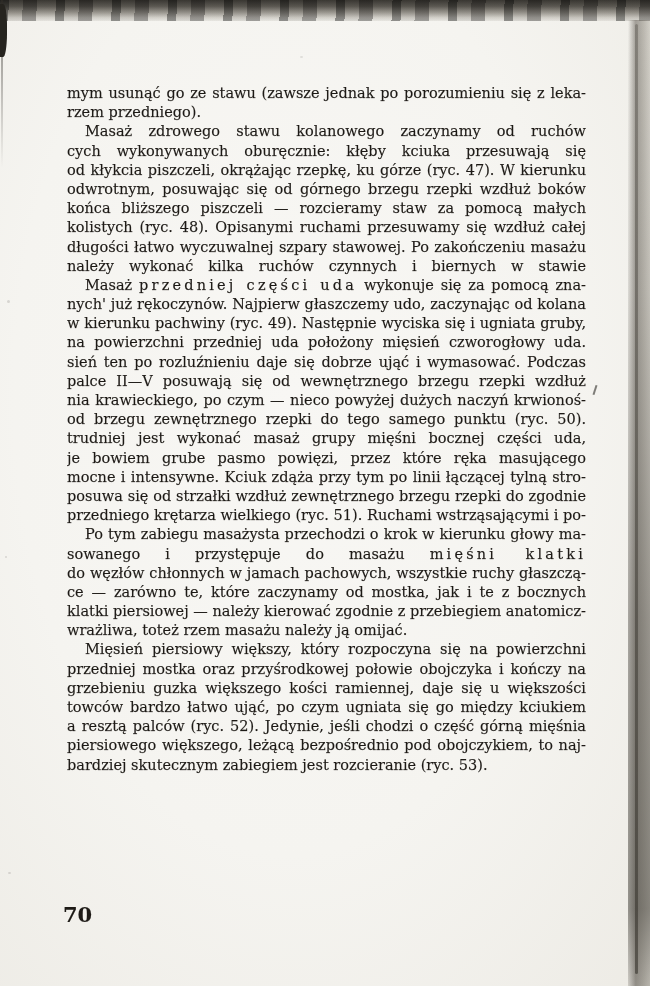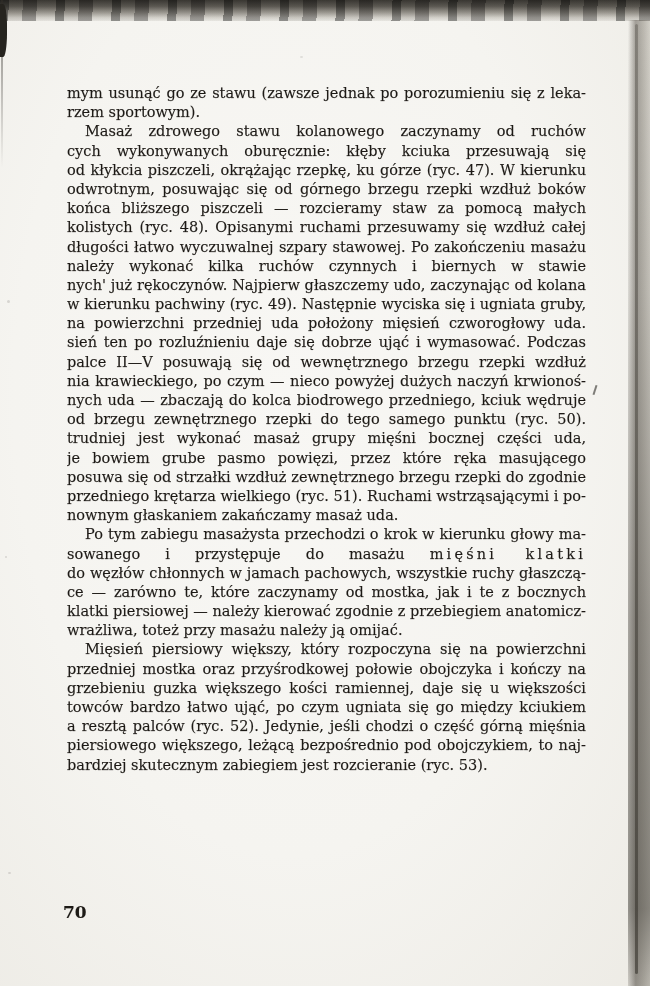--- a/index.html
+++ b/index.html
@@ -66,21 +66,21 @@
   }
   .line {
     text-align: justify; text-align-last: justify;
     height: 19.2px; overflow: hidden;
   }
   .line.last { text-align-last: left; }
   .line.indent { text-indent: 18px; }
   .spaced { letter-spacing: 0.22em; }
   .page-number {
     position: absolute; left: 63px; top: 902px;
-    font-size: 17px; font-weight: bold; color: #1d1a16;
+    font-size: 21px; font-weight: bold; color: #1d1a16;
     -webkit-text-stroke: 0.2px rgba(29,26,22,0.5);
   }
 </style>
 </head>
 <body>
 
 <div class="page">
   <div class="artifact-top-strip"></div>
   <div class="artifact-left-line"></div>
   <div class="artifact-left-blotch"></div>
@@ -88,54 +88,54 @@
   <div class="artifact-right-line"></div>
   <div class="artifact-slash"></div>
   <div class="speck s1"></div>
   <div class="speck s2"></div>
   <div class="speck s3"></div>
   <div class="speck s4"></div>
 
   <div class="text-block">
       <div class="para">
         <div class="line"><span>mym usunąć go ze stawu (zawsze jednak po porozumieniu się z leka-</span></div>
-        <div class="line last"><span>rzem sportowym).</span></div>
+        <div class="line last"><span>rzem przedniego).</span></div>
       </div>
       <div class="para">
         <div class="line indent"><span>Masaż zdrowego stawu kolanowego zaczynamy od ruchów głaszczą-</span></div>
         <div class="line"><span>cych wykonywanych oburęcznie: kłęby kciuka przesuwają się wówczas</span></div>
         <div class="line"><span>od kłykcia piszczeli, okrążając rzepkę, ku górze (ryc. 47). W kierunku</span></div>
         <div class="line"><span>odwrotnym, posuwając się od górnego brzegu rzepki wzdłuż boków do</span></div>
         <div class="line"><span>końca bliższego piszczeli — rozcieramy staw za pomocą małych ruchów</span></div>
         <div class="line"><span>kolistych (ryc. 48). Opisanymi ruchami przesuwamy się wzdłuż całej</span></div>
         <div class="line"><span>długości łatwo wyczuwalnej szpary stawowej. Po zakończeniu masażu</span></div>
         <div class="line last"><span>należy wykonać kilka ruchów czynnych i biernych w stawie kolanowym.</span></div>
       </div>
       <div class="para">
+        <div class="line indent"><span>Masaż </span><span class="spaced">przedniej części uda</span><span> wykonuje się za pomocą zna-</span></div>
         <div class="line"><span>nych' już rękoczynów. Najpierw głaszczemy udo, zaczynając od kolana</span></div>
         <div class="line"><span>w kierunku pachwiny (ryc. 49). Następnie wyciska się i ugniata gruby,</span></div>
         <div class="line"><span>na powierzchni przedniej uda położony mięsień czworogłowy uda. Mię-</span></div>
         <div class="line"><span>sień ten po rozluźnieniu daje się dobrze ująć i wymasować. Podczas gdy</span></div>
         <div class="line"><span>palce II—V posuwają się od wewnętrznego brzegu rzepki wzdłuż mięś-</span></div>
         <div class="line"><span>nia krawieckiego, po czym — nieco powyżej dużych naczyń krwionoś-</span></div>
-        <div class="line"><span>nych uda — zbaczają do kolca biodrowego przedniego, kciuk wędruje</span></div>
         <div class="line"><span>od brzegu zewnętrznego rzepki do tego samego punktu (ryc. 50). Nieco</span></div>
         <div class="line"><span>trudniej jest wykonać masaż grupy mięśni bocznej części uda, pokrywa</span></div>
         <div class="line"><span>je bowiem grube pasmo powięzi, przez które ręka masującego przeciska</span></div>
+        <div class="line"><span>mocne i intensywne. Kciuk zdąża przy tym po linii łączącej tylną stro-</span></div>
         <div class="line"><span>posuwa się od strzałki wzdłuż zewnętrznego brzegu rzepki do zgodnie</span></div>
         <div class="line"><span>przedniego krętarza wielkiego (ryc. 51). Ruchami wstrząsającymi i po-</span></div>
-        <div class="line last"><span>nownym głaskaniem zakańczamy masaż uda.</span></div>
       </div>
       <div class="para">
         <div class="line indent"><span>Po tym zabiegu masażysta przechodzi o krok w kierunku głowy ma-</span></div>
         <div class="line"><span>sowanego i przystępuje do masażu </span><span class="spaced">mięśni klatki kolanowego.</span></div>
         <div class="line"><span>do węzłów chłonnych w jamach pachowych, wszystkie ruchy głaszczą-</span></div>
         <div class="line"><span>ce — zarówno te, które zaczynamy od mostka, jak i te z bocznych części</span></div>
         <div class="line"><span>klatki piersiowej — należy kierować zgodnie z przebiegiem anatomicz-</span></div>
-        <div class="line last"><span>wrażliwa, toteż przy masażu należy ją omijać.</span></div>
+        <div class="line last"><span>wrażliwa, toteż rzem masażu należy ją omijać.</span></div>
       </div>
       <div class="para">
         <div class="line indent"><span>Mięsień piersiowy większy, który rozpoczyna się na powierzchni</span></div>
         <div class="line"><span>przedniej mostka oraz przyśrodkowej połowie obojczyka i kończy na</span></div>
         <div class="line"><span>grzebieniu guzka większego kości ramiennej, daje się u większości spor-</span></div>
         <div class="line"><span>towców bardzo łatwo ująć, po czym ugniata się go między kciukiem</span></div>
         <div class="line"><span>a resztą palców (ryc. 52). Jedynie, jeśli chodzi o część górną mięśnia</span></div>
         <div class="line"><span>piersiowego większego, leżącą bezpośrednio pod obojczykiem, to naj-</span></div>
         <div class="line last"><span>bardziej skutecznym zabiegiem jest rozcieranie (ryc. 53).</span></div>
       </div>

